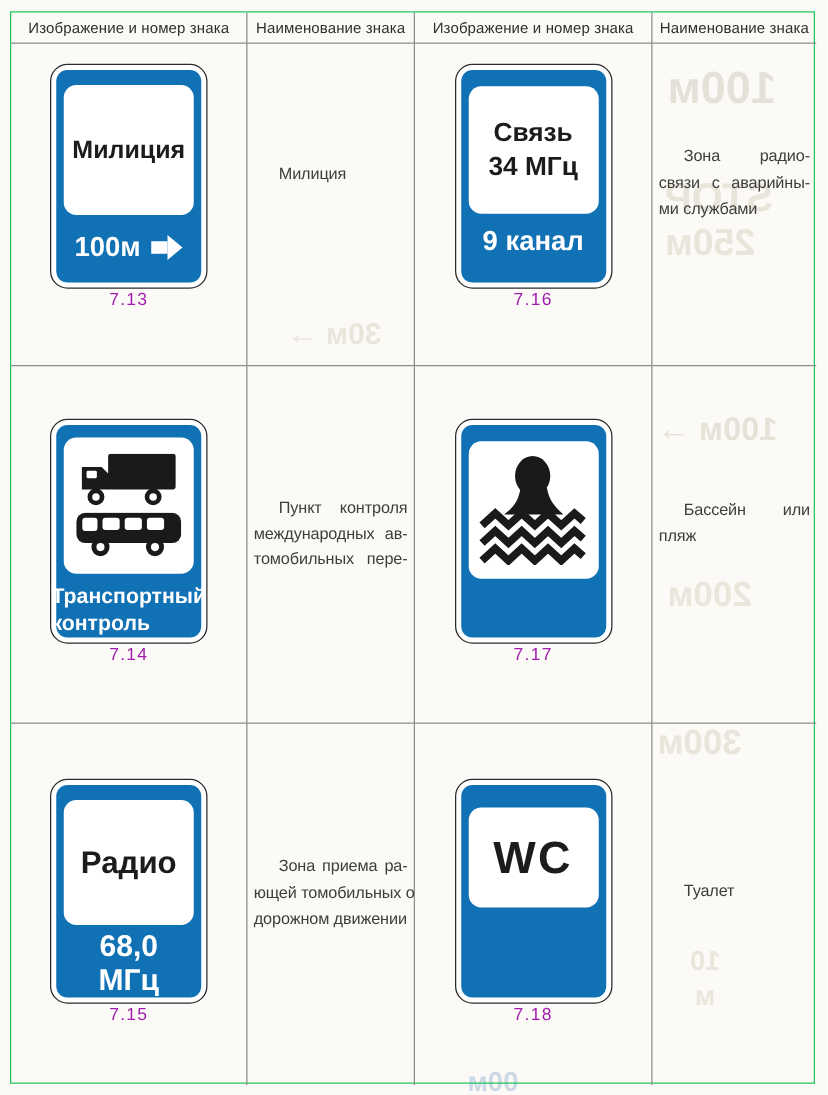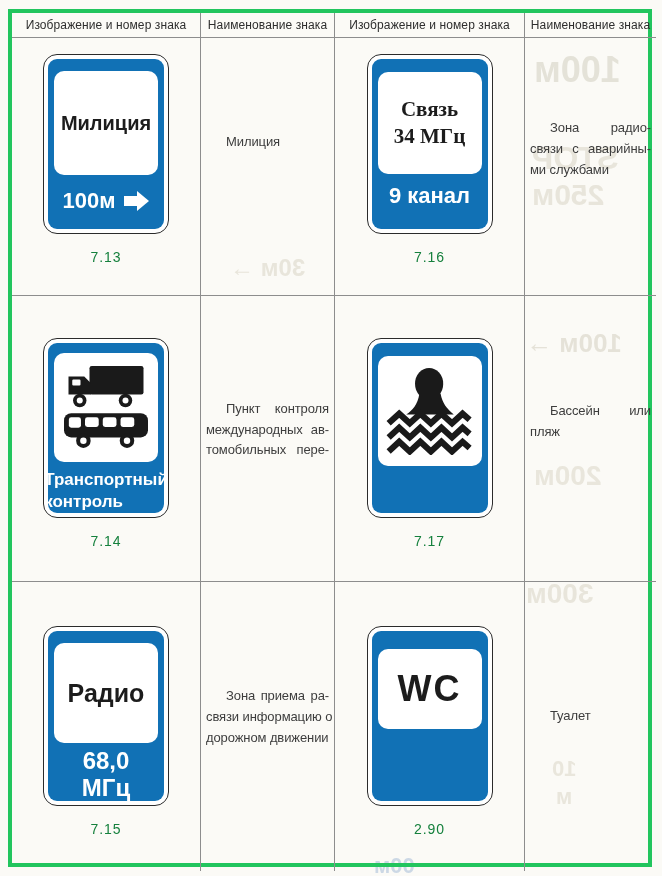--- a/index.html
+++ b/index.html
@@ -11,50 +11,50 @@
   
   #ghost-layer { position:absolute; inset:0; z-index:0; }
   .ghost { position:absolute; font-weight:bold; white-space:pre; line-height:1; }
   .ghost.mirror { transform:scaleX(-1); }
   
   #sign-table {
     position:absolute; left:8px; top:9px; width:644px; height:858px;
     display:grid; z-index:1;
     grid-template-columns:189px 134px 190px 131px;
     grid-template-rows:25px 258px 286px 289px;
-    border:4px solid #22c55e; box-sizing:border-box;
+    border:1px solid #22c55e; box-sizing:border-box;
     background:transparent;
   }
   .cell { border-right:1px solid #8d8d8d; border-bottom:1px solid #8d8d8d; box-sizing:border-box; background:transparent; }
   .cell.last-col { border-right:none; }
   .cell.last-row { border-bottom:none; }
   .head-cell { display:flex; align-items:center; justify-content:center;
     font-size:12px; color:#2e2e2e; letter-spacing:0.1px; }
   
   .sign-cell { display:flex; flex-direction:column; align-items:center; }
   .sign-cell.r1 { padding-top:16px; }
   .sign-cell.r2 { padding-top:42px; }
   .sign-cell.r3 { padding-top:44px; }
   .sign { border:1px solid #2b2b2b; border-radius:14px; background:#fff;
     padding:4px; width:126px; height:180px; box-sizing:border-box; }
   .sign-blue { width:100%; height:100%; background:#1171b5; border-radius:9px;
     display:flex; flex-direction:column; align-items:center; box-sizing:border-box; }
   .panel { background:#fff; border-radius:10px; width:104px; box-sizing:border-box; }
-  .sign-number { margin-top:15px; font-size:14px; color:#15803d; letter-spacing:1px; }
+  .sign-number { font-size:14px; color:#a21caf; letter-spacing:1px; }
   .caption { color:#fff; font-weight:bold; }
   
   .s713 .panel { height:104px; margin-top:12px; display:flex; align-items:center; justify-content:center; }
   .s713 .panel-text { font-size:20px; font-weight:bold; color:#1c1c1c; }
   .s713 .caption { margin-top:13px; font-size:22px; display:flex; align-items:center; }
   .arrow-right { display:inline-flex; align-items:center; margin-left:9px; }
   .arrow-right .shaft { display:block; width:13px; height:10px; background:#fff; }
   .arrow-right .head { display:block; width:0; height:0;
     border-top:10px solid transparent; border-bottom:10px solid transparent; border-left:12px solid #fff; }
   
-  .s716 .panel { height:102px; margin-top:13px; display:flex; flex-direction:column; align-items:center; justify-content:center;font-family:Liberation Serif, serif; }
+  .s716 .panel { height:102px; margin-top:13px; display:flex; flex-direction:column; align-items:center; justify-content:center; }
   .s716 .panel-text { font-size:21px; font-weight:bold; color:#1c1c1c; line-height:1.3; text-align:center; }
   .s716 .caption { margin-top:9px; font-size:22px; }
   
   .s714 .panel { height:110px; margin-top:10px; display:flex; flex-direction:column; align-items:center; justify-content:center; gap:5px; }
   .s714 .caption { margin-top:7px; font-size:17px; line-height:1.3; text-align:left; }
   
   .s717 .panel { height:110px; margin-top:13px; display:flex; align-items:center; justify-content:center; }
   
   .s715 .panel { height:102px; margin-top:12px; display:flex; align-items:center; justify-content:center; }
   .s715 .panel-text { font-size:25px; font-weight:bold; color:#1c1c1c; }
@@ -226,34 +226,34 @@
               <div>МГц</div>
             </div>
         </div>
       </div>
       <div class="sign-number">7.15</div>
     </div>
 
     <div class="cell name-cell pb18 last-row">
       <div class="name-text">
           <div class="line first just">Зона приема ра-</div>
-          <div class="line just">связи информацию о</div>
+          <div class="line just">ющей томобильных о</div>
           <div class="line">дорожном движении</div>
         </div>
     </div>
 
     <div class="cell sign-cell r3 last-row">
       <div class="sign s718">
         <div class="sign-blue">
           <div class="panel">
             <div class="panel-text">WC</div>
           </div>
         </div>
       </div>
-      <div class="sign-number">2.90</div>
+      <div class="sign-number">7.18</div>
     </div>
 
     <div class="cell name-cell pb20 last-col last-row">
       <div class="name-text">
           <div class="line first">Туалет</div>
         </div>
     </div>
 
   </div>
 </div>

